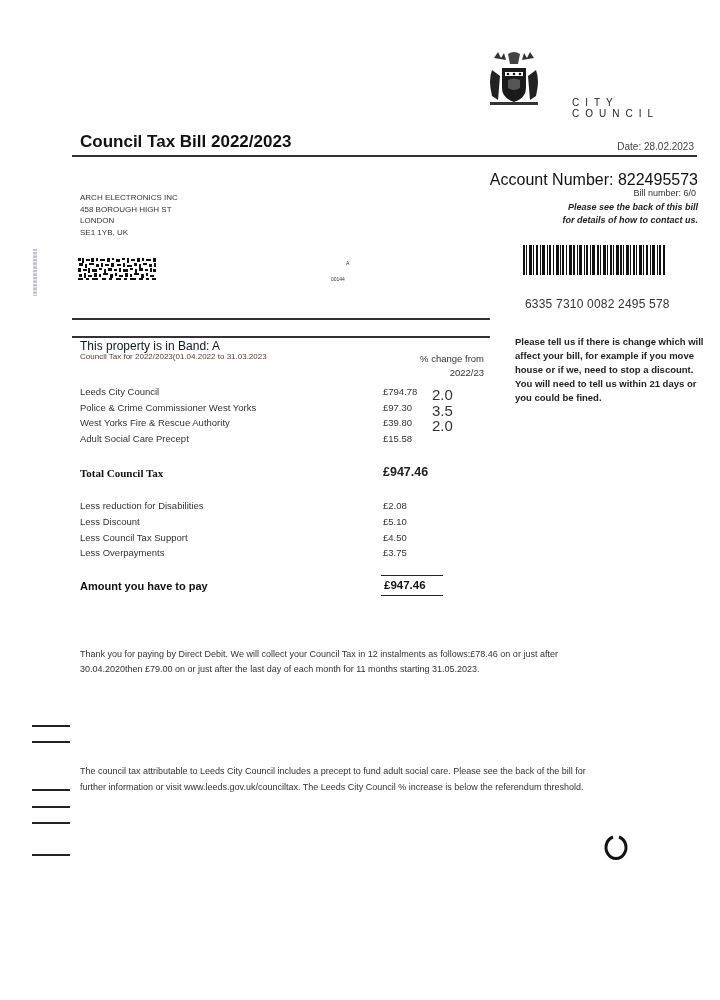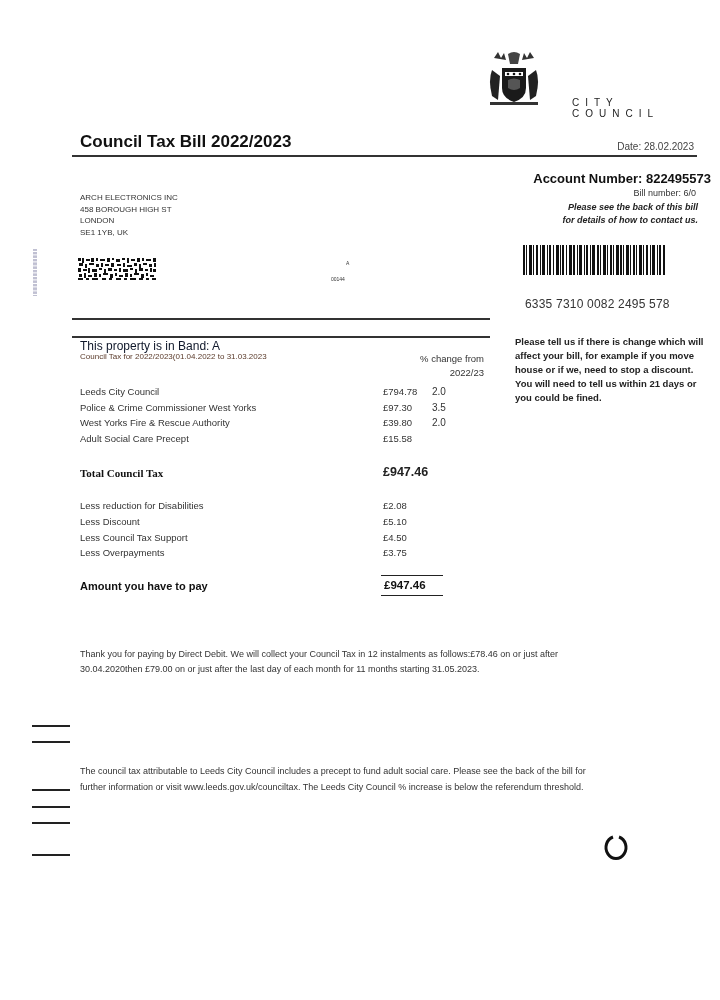--- a/index.html
+++ b/index.html
@@ -19,36 +19,36 @@
   .rule-top { left: 72px; top: 155px; width: 625px; height: 2px; background: #333; }
 
   .vertical-code { left: 28px; top: 168px; width: 8px; height: 130px; }
   .vertical-code span { position: absolute; left: -58px; top: 60px; transform: rotate(-90deg); font-size: 5px; color: #7a7aa0; white-space: nowrap; width: 130px; }
 
   .address { left: 80px; top: 192px; font-size: 8px; line-height: 11.5px; color: #333; }
   .qrcode { left: 78px; top: 258px; width: 78px; height: 22px; }
   .band-letter { left: 346px; top: 260px; font-size: 5px; color: #333; }
   .seq-code { left: 331px; top: 276px; font-size: 5px; color: #333; }
 
-  .account { right: 9px; top: 171px; font-size: 13px; font-weight: bold; color: #111; text-align: right; }
+  .account { right: 22px; top: 171px; font-size: 16px; font-weight: normal; color: #111; text-align: right; }
   .bill-num { right: 24px; top: 188px; font-size: 9px; color: #333; }
   .contact { right: 22px; top: 201px; font-size: 9px; font-style: italic; font-weight: bold; color: #222; text-align: right; line-height: 13px; }
   .barcode { left: 523px; top: 245px; width: 142px; height: 30px; }
   .barcode-num { left: 525px; top: 277px; font-size: 12px; color: #333; letter-spacing: 0.2px; margin-top: 20px; }
 
   .band-rule1 { left: 72px; top: 318px; width: 418px; height: 2px; background: #333; }
   .band { left: 80px; top: 339px; font-size: 12px; color: #0f172a; }
   .band-rule2 { left: 72px; top: 336px; width: 418px; height: 2px; background: #333; }
 
   .period { left: 80px; top: 352px; font-size: 8px; color: #5a3a2a; }
   .pct-head { left: 396px; top: 352px; font-size: 9.5px; color: #333; text-align: right; width: 88px; line-height: 14px; }
 
   .row { position: absolute; left: 80px; font-size: 9.5px; color: #333; }
   .amt { position: absolute; left: 383px; font-size: 9.5px; color: #333; }
-  .pct { position: absolute; left: 432px; font-size: 10px; color: #333; }
+  .pct { position: absolute; left: 432px; font-size: 15px; color: #333; }
 
   .total-label { left: 80px; top: 467px; font-size: 11px; font-weight: bold; color: #111; font-family: Liberation Serif, serif; }
   .total-amt { left: 383px; top: 465px; font-size: 12.5px; font-weight: bold; color: #222; }
 
   .pay-label { left: 80px; top: 580px; font-size: 11px; font-weight: bold; color: #111; }
   .pay-box { left: 381px; top: 575px; width: 62px; height: 19px; border-top: 1.5px solid #222; border-bottom: 1.5px solid #222; }
   .pay-amt { left: 384px; top: 579px; font-size: 11.5px; font-weight: bold; color: #111; }
 
   .notice { left: 515px; top: 335px; width: 190px; font-size: 9.5px; font-weight: bold; color: #222; line-height: 14px; }
 

